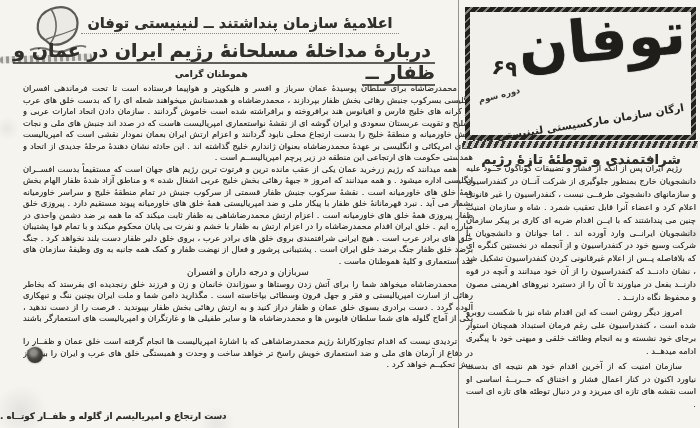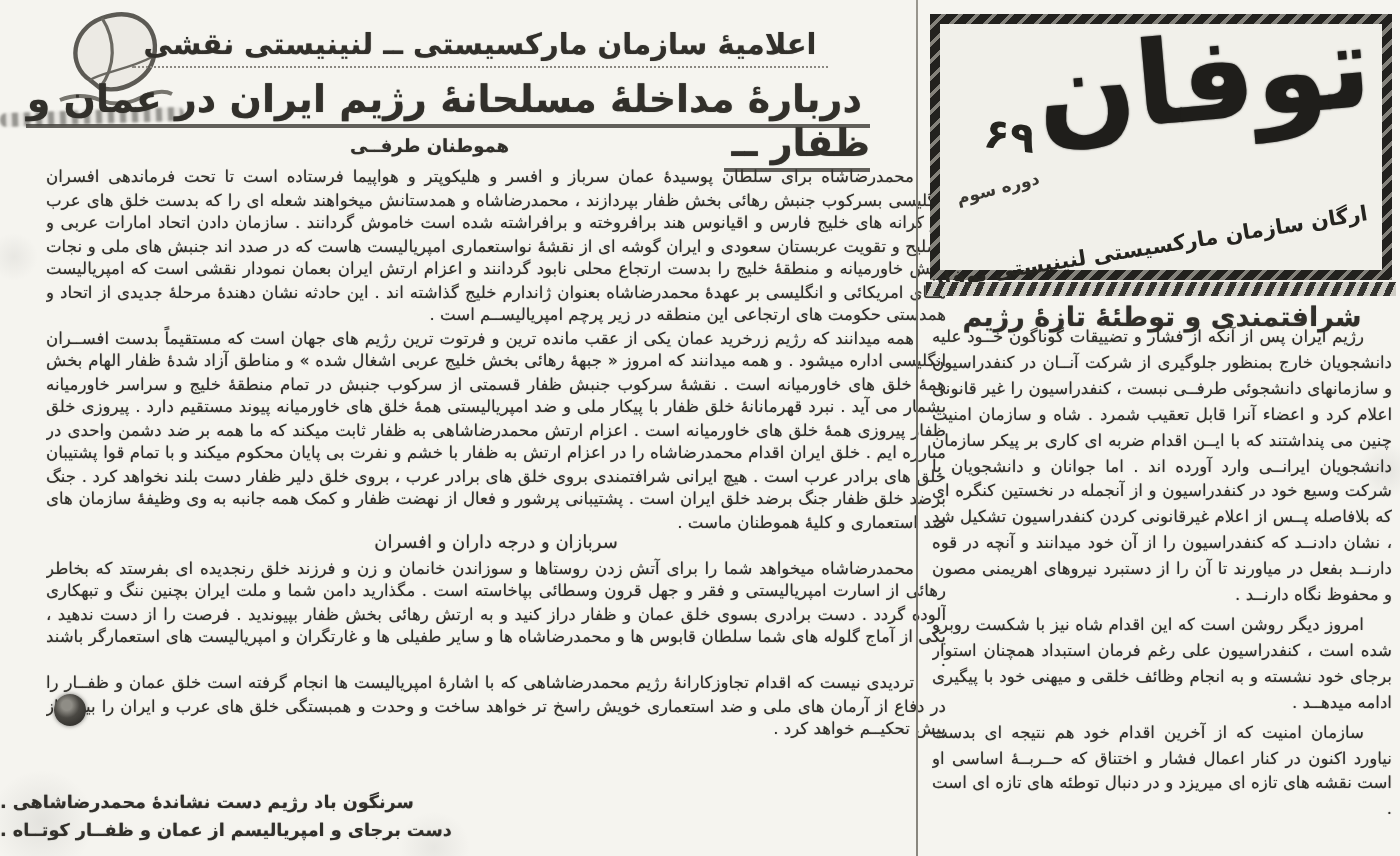--- a/index.html
+++ b/index.html
@@ -112,37 +112,36 @@
     <svg width="62" height="54" viewBox="0 0 62 54" aria-hidden="true">
       <path d="M19 38 C8 31 9 13 25 7 C42 1 54 11 51 26 C49 37 36 45 24 42 Z" fill="#eceae4" stroke="#5c5a54" stroke-width="2.2"></path>
       <path d="M25 7 C32 18 32 31 24 42" stroke="#6a6861" stroke-width="1.6" fill="none"></path>
       <path d="M19 38 C25 34 38 33 51 26" stroke="#6a6861" stroke-width="1.2" fill="none"></path>
       <path d="M4 48 Q14 44 24 48 T44 47 T60 45" stroke="#77756e" stroke-width="2" fill="none"></path>
     </svg>
   </div>
   <div class="logo-smudge"></div>
 
   <div class="h-small ink">
-    <span>اعلامیهٔ سازمان مارکسیستی ــ لنینیستی نقشی</span>
+    <span>اعلامیهٔ سازمان پنداشتند ــ لنینیستی توفان</span>
   </div>
   <div class="h-main ink">
     <span>دربارهٔ مداخلهٔ مسلحانهٔ رژیم ایران در عمان و ظفار ــ</span>
   </div>
-  <div class="salutation ink">هموطنان طرفــی</div>
+  <div class="salutation ink">هموطنان گرامی</div>
 
   <div class="left-body ink">
     <p>محمدرضاشاه برای سلطان پوسیدهٔ عمان سرباز و افسر و هلیکوپتر و هواپیما فرستاده است تا تحت فرماندهی افسران انگلیسی بسرکوب جنبش رهائی بخش ظفار بپردازند ، محمدرضاشاه و همدستانش میخواهند شعله ای را که بدست خلق های عرب در کرانه های خلیج فارس و اقیانوس هند برافروخته و برافراشته شده است خاموش گردانند . سازمان دادن اتحاد امارات عربی و تسلیح و تقویت عربستان سعودی و ایران گوشه ای از نقشهٔ نواستعماری امپریالیست هاست که در صدد اند جنبش های ملی و نجات بخش خاورمیانه و منطقهٔ خلیج را بدست ارتجاع محلی نابود گردانند و اعزام ارتش ایران بعمان نمودار نقشی است که امپریالیست هــای امریکائی و انگلیسی بر عهدهٔ محمدرضاشاه بعنوان ژاندارم خلیج گذاشته اند . این حادثه نشان دهندهٔ مرحلهٔ جدیدی از اتحاد و همدستی حکومت های ارتجاعی این منطقه در زیر پرچم امپریالیســم است .</p>
     <p>همه میدانند که رژیم زرخرید عمان یکی از عقب مانده ترین و فرتوت ترین رژیم های جهان است که مستقیماً بدست افســران انگلیسی اداره میشود . و همه میدانند که امروز « جبههٔ رهائی بخش خلیج عربی اشغال شده » و مناطق آزاد شدهٔ ظفار الهام بخش همهٔ خلق های خاورمیانه است . نقشهٔ سرکوب جنبش ظفار قسمتی از سرکوب جنبش در تمام منطقهٔ خلیج و سراسر خاورمیانه بشمار می آید . نبرد قهرمانانهٔ خلق ظفار با پیکار ملی و ضد امپریالیستی همهٔ خلق های خاورمیانه پیوند مستقیم دارد . پیروزی خلق ظفار پیروزی همهٔ خلق های خاورمیانه است . اعزام ارتش محمدرضاشاهی به ظفار ثابت میکند که ما همه بر ضد دشمن واحدی در مبارزه ایم . خلق ایران اقدام محمدرضاشاه را در اعزام ارتش به ظفار با خشم و نفرت بی پایان محکوم میکند و با تمام قوا پشتیبان خلق های برادر عرب است . هیچ ایرانی شرافتمندی بروی خلق های برادر عرب ، بروی خلق دلیر ظفار دست بلند نخواهد کرد . جنگ برضد خلق ظفار جنگ برضد خلق ایران است . پشتیبانی پرشور و فعال از نهضت ظفار و کمک همه جانبه به وی وظیفهٔ سازمان های ضد استعماری و کلیهٔ هموطنان ماست .</p>
     <p class="subhead">سربازان و درجه داران و افسران</p>
     <p>محمدرضاشاه میخواهد شما را برای آتش زدن روستاها و سوزاندن خانمان و زن و فرزند خلق رنجدیده ای بفرستد که بخاطر رهائی از اسارت امپریالیستی و فقر و جهل قرون وسطائی بپاخاسته است . مگذارید دامن شما و ملت ایران بچنین ننگ و تبهکاری آلوده گردد . دست برادری بسوی خلق عمان و ظفار دراز کنید و به ارتش رهائی بخش ظفار بپیوندید . فرصت را از دست ندهید ، یکی از آماج گلوله های شما سلطان قابوس ها و محمدرضاشاه ها و سایر طفیلی ها و غارتگران و امپریالیست های استعمارگر باشند .</p>
     <p>تردیدی نیست که اقدام تجاوزکارانهٔ رژیم محمدرضاشاهی که با اشارهٔ امپریالیست ها انجام گرفته است خلق عمان و ظفــار را در دفاع از آرمان های ملی و ضد استعماری خویش راسخ تر خواهد ساخت و وحدت و همبستگی خلق های عرب و ایران را بیش از پیش تحکیــم خواهد کرد .</p>
   </div>
 
-  <div class="slogan1 ink">سرنگون باد رژیم دست نشاندهٔ محمدرضاشاهی .</div>
-  <div class="slogan2 ink">دست برجای و امپریالیسم از عمان و ظفــار کوتــاه .</div>
+  <div class="slogan2 ink">دست ارتجاع و امپریالیسم از گلوله و ظفــار کوتــاه .</div>
 
   <div class="stamp"></div>
 
   <div class="divider"></div>
 
   <div class="masthead">
     <div class="mast-title">توفان</div>
     <div class="mast-issue">۶۹</div>
     <div class="mast-period">دوره سوم</div>
     <div class="mast-sub">ارگان سازمان مارکسیستی لنینیستی توفان</div>

